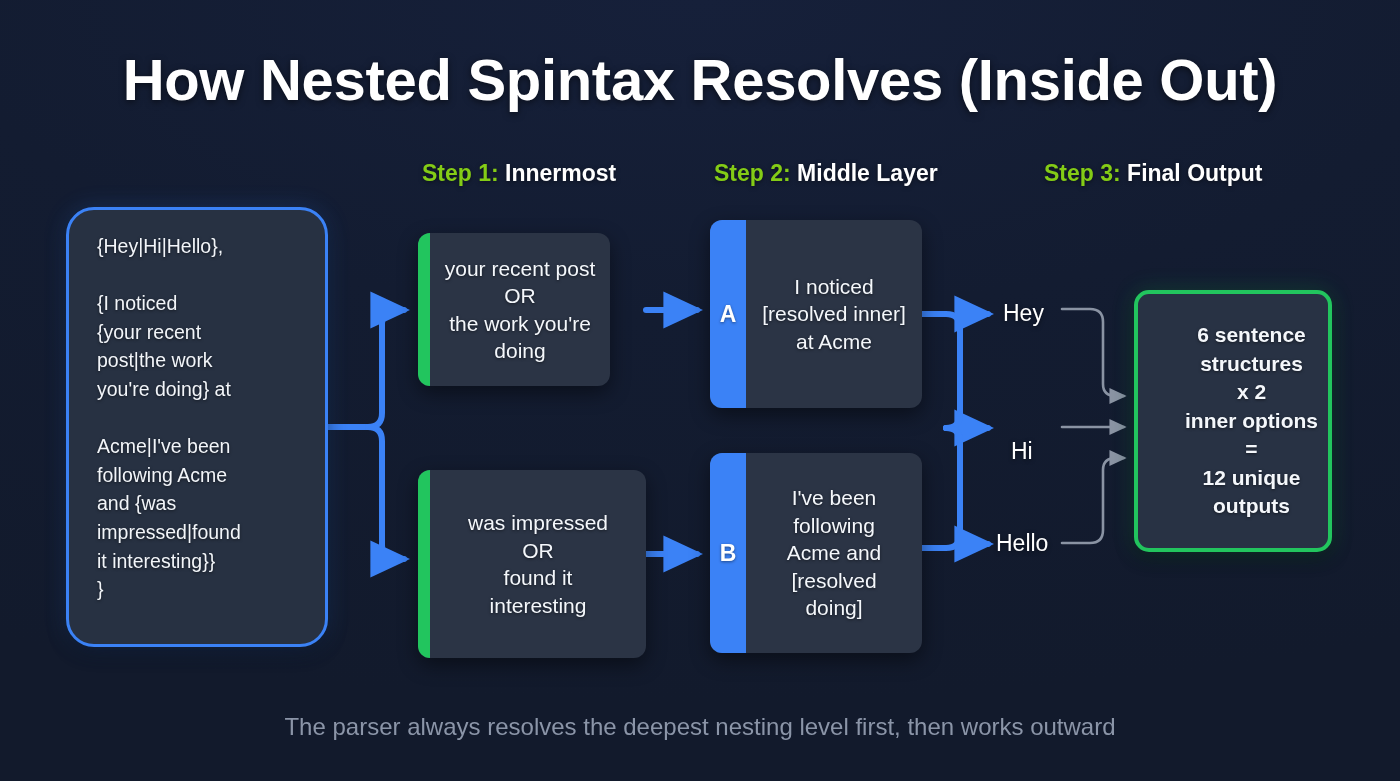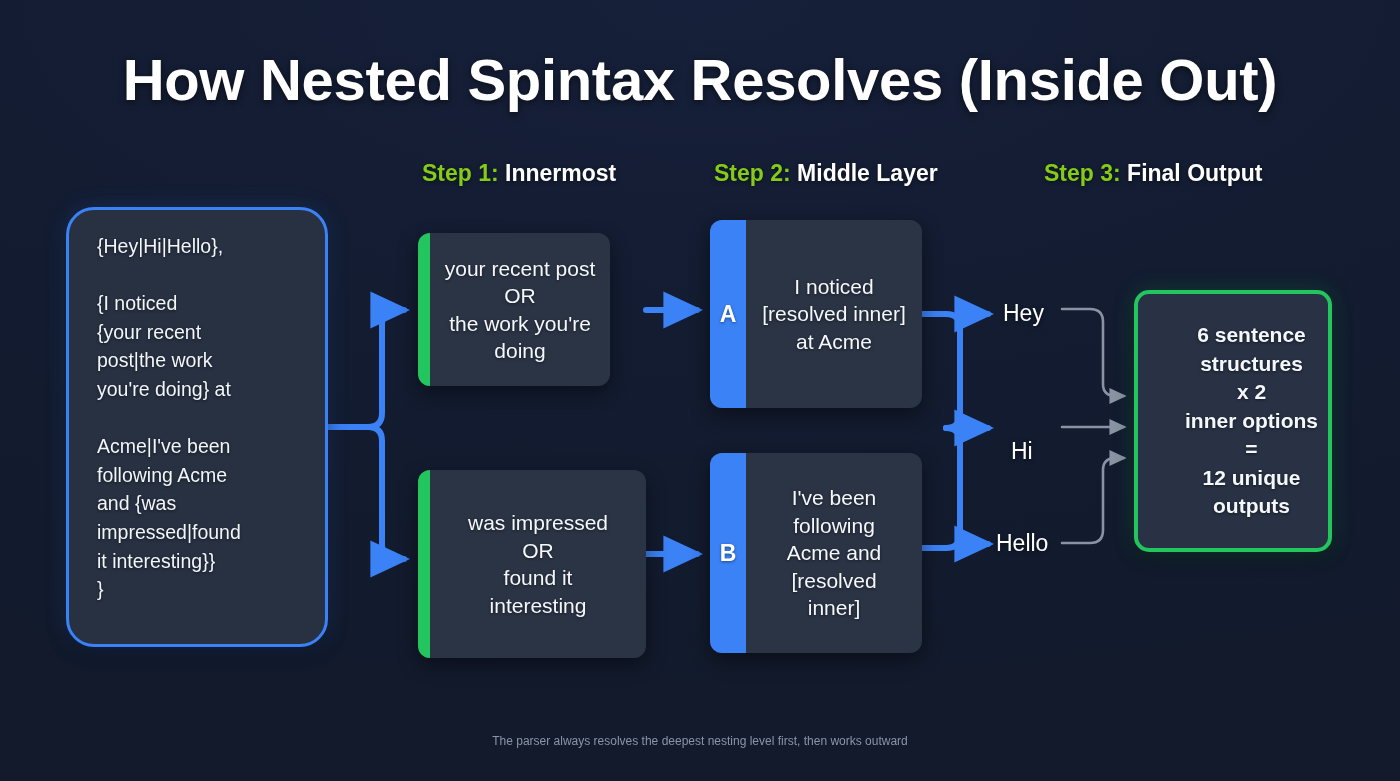--- a/index.html
+++ b/index.html
@@ -107,21 +107,21 @@
     text-align:center; z-index:3; padding:10px;font-weight:bold;
   }
   .result-box .txt {
     font-size:21px; line-height:28.5px; color:#f4f7fb; white-space:pre-line;
     text-shadow:0 1px 3px rgba(0,0,0,.5);
   }
 
   
   .footer {
     position:absolute; left:0; top:713px; width:1400px; text-align:center;
-    font-size:12px; color:#8b95a8; z-index:4;margin-top:21px;
+    font-size:24px; color:#8b95a8; z-index:4;
   }
 </style>
 </head>
 <body>
 
 <div id="stage">
 
   <svg id="wires" viewBox="0 0 1400 781">
     <defs>
       <marker id="ah-blue" markerWidth="7" markerHeight="7" refX="5.6" refY="3.5" orient="auto">
@@ -220,21 +220,21 @@
   </div>
   <div class="card" id="card-mid-b">
     <div class="accent blue">
       <span class="badge">B</span>
     </div>
     <div class="body">
       <div class="txt">I've been
 following
 Acme and
 [resolved
-inner]</div>
+doing]</div>
     </div>
   </div>
 
   <div class="greet" id="greet-0">Hey</div>
   <div class="greet" id="greet-1">Hi</div>
   <div class="greet" id="greet-2">Hello</div>
 
   <div class="result-box">
     <div class="txt">6 sentence
 structures

